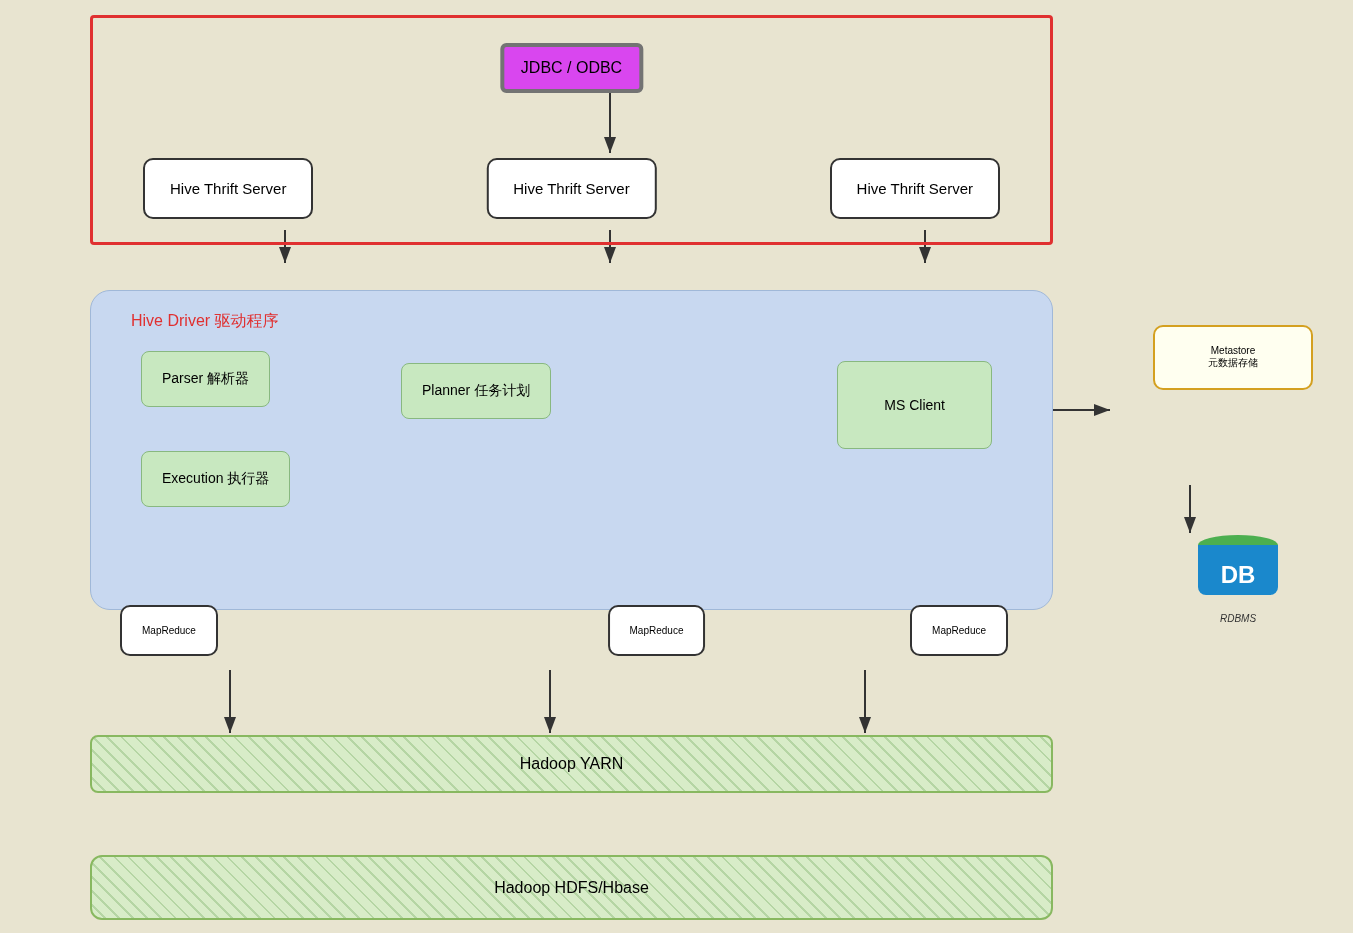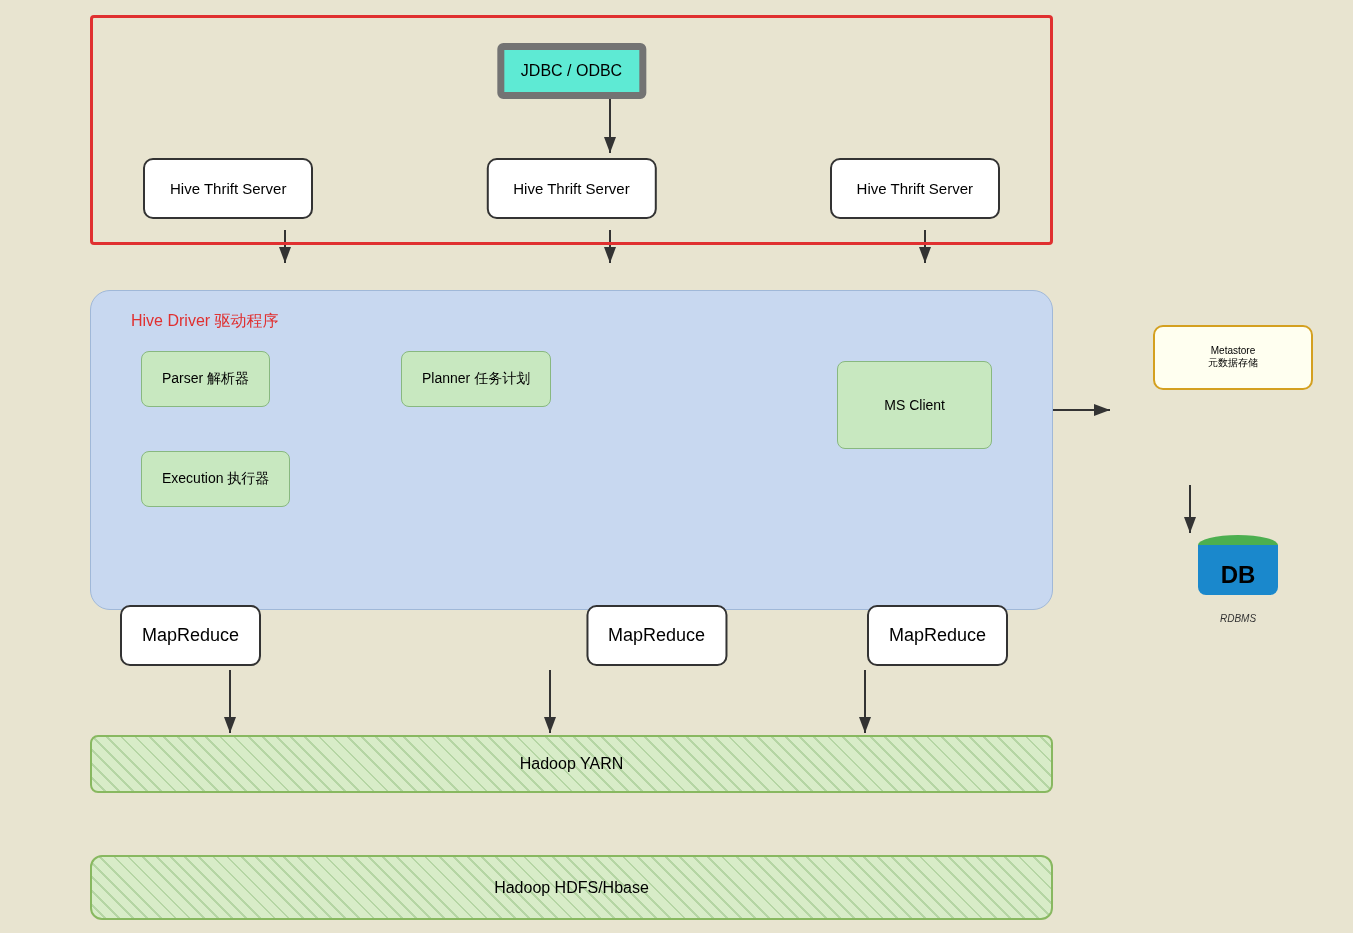--- a/index.html
+++ b/index.html
@@ -28,22 +28,22 @@
       border: 3px solid #e03030;
       border-radius: 4px;
       background: transparent;
     }
     
     .jdbc-box {
       position: absolute;
       top: 25px;
       left: 50%;
       transform: translateX(-50%);
-      border: 7px solid #737373;
-      background: #5eead4;
+      border: 4px solid #737373;
+      background: #d946ef;
       border-radius: 6px;
       padding: 12px 17px;
       font-size: 16px;
       font-weight: 500;
       white-space: nowrap;
     }
     
     .thrift-box {
       position: absolute;
       border: 2px solid #333;
@@ -94,21 +94,21 @@
       border-radius: 8px;
       padding: 18px 20px;
       font-size: 14px;
       white-space: nowrap;
     }
     .parser-box {
       top: 60px;
       left: 50px;
     }
     .planner-box {
-      top: 60px;
+      top: 72px;
       left: 310px;
     }
     .ms-client-box {
       top: 70px;
       right: 60px;
       padding: 35px 46px;
     }
     .execution-box {
       top: 160px;
       left: 50px;
@@ -117,21 +117,21 @@
       top: 160px;
       left: 310px;
     }
     
     .mapreduce-box {
       position: absolute;
       border: 2px solid #333;
       background: white;
       border-radius: 10px;
       padding: 18px 20px;
-      font-size: 18px;
+      font-size: 10px;
       white-space: nowrap;
     }
     .mr-left {
       top: 590px;
       left: 90px;
     }
     .mr-middle {
       top: 590px;
       left: 50%;
       transform: translateX(-50%);
@@ -213,21 +213,21 @@
       background: #1a88cc;
       position: absolute;
       top: 10px;
       left: 0;
       border-radius: 0 0 8px 8px;
       display: flex;
       align-items: center;
       justify-content: center;
     }
     .db-letter {
-      color: #000000;
+      color: #ffffff;
       font-size: 24px;
       font-weight: bold;
       margin-top: 10px;
     }
     .db-label {
       margin-top: 8px;
       font-size: 10px;
       color: #333;
       font-style: italic;
     }

